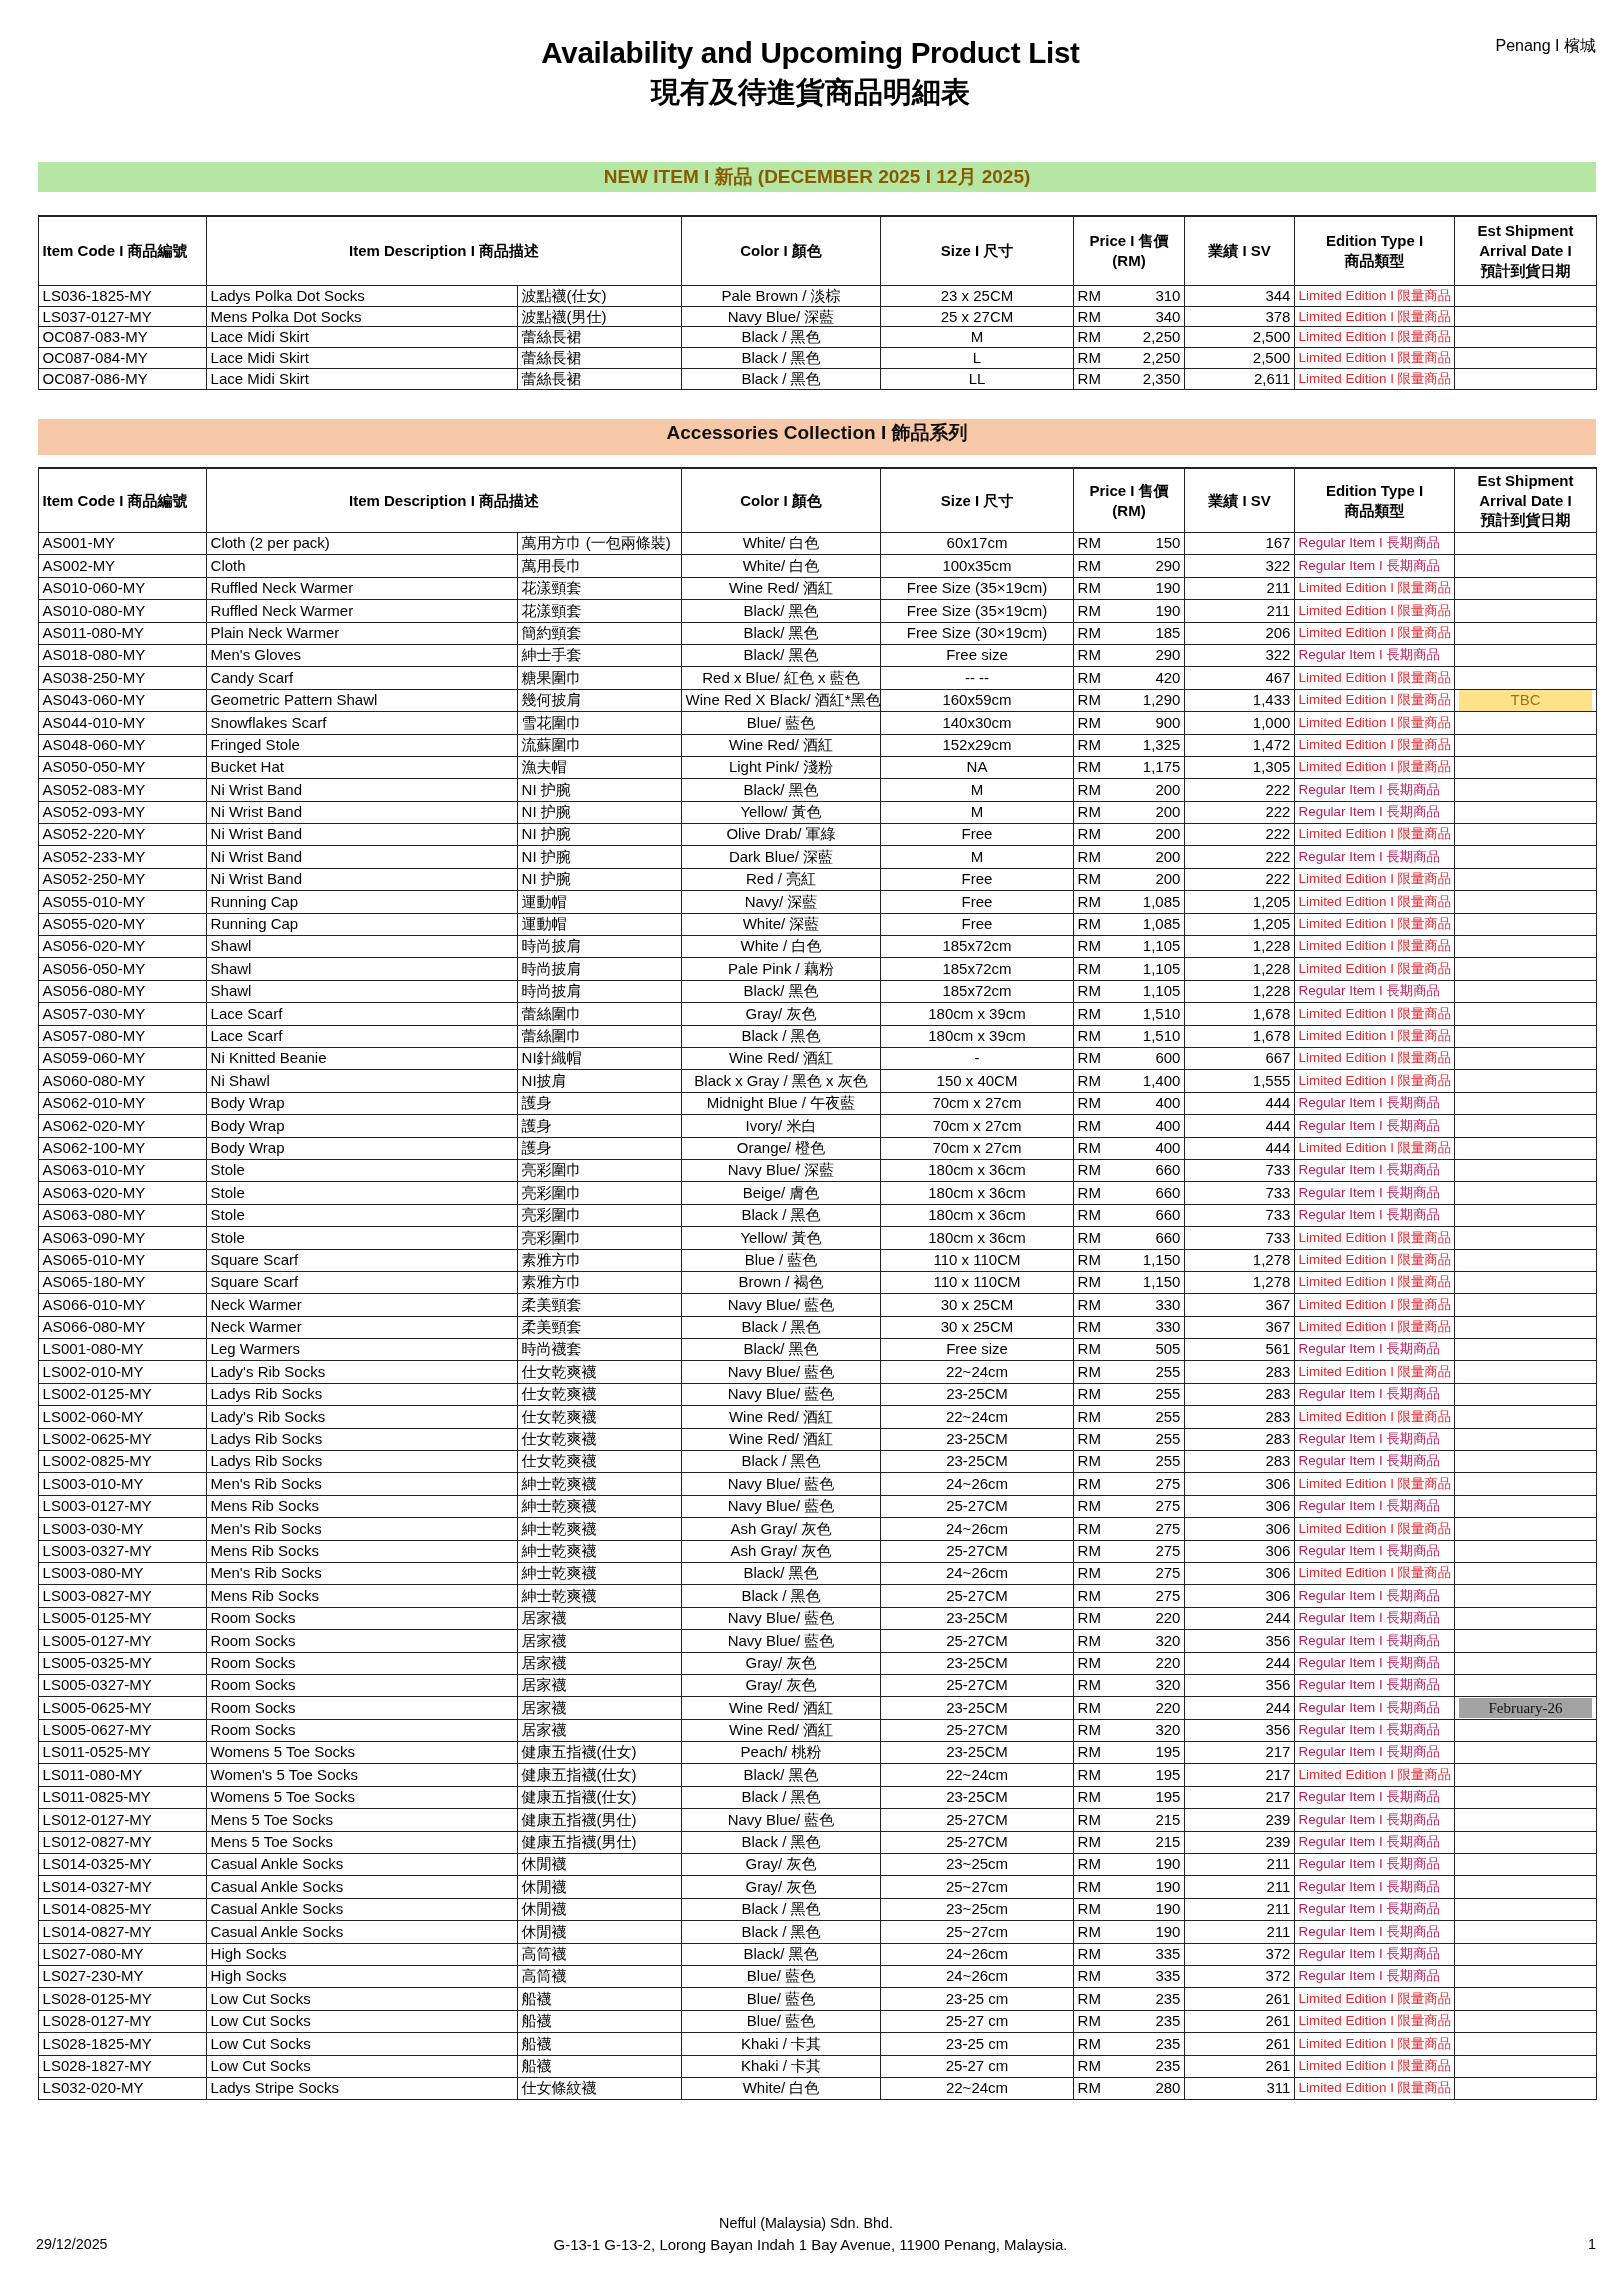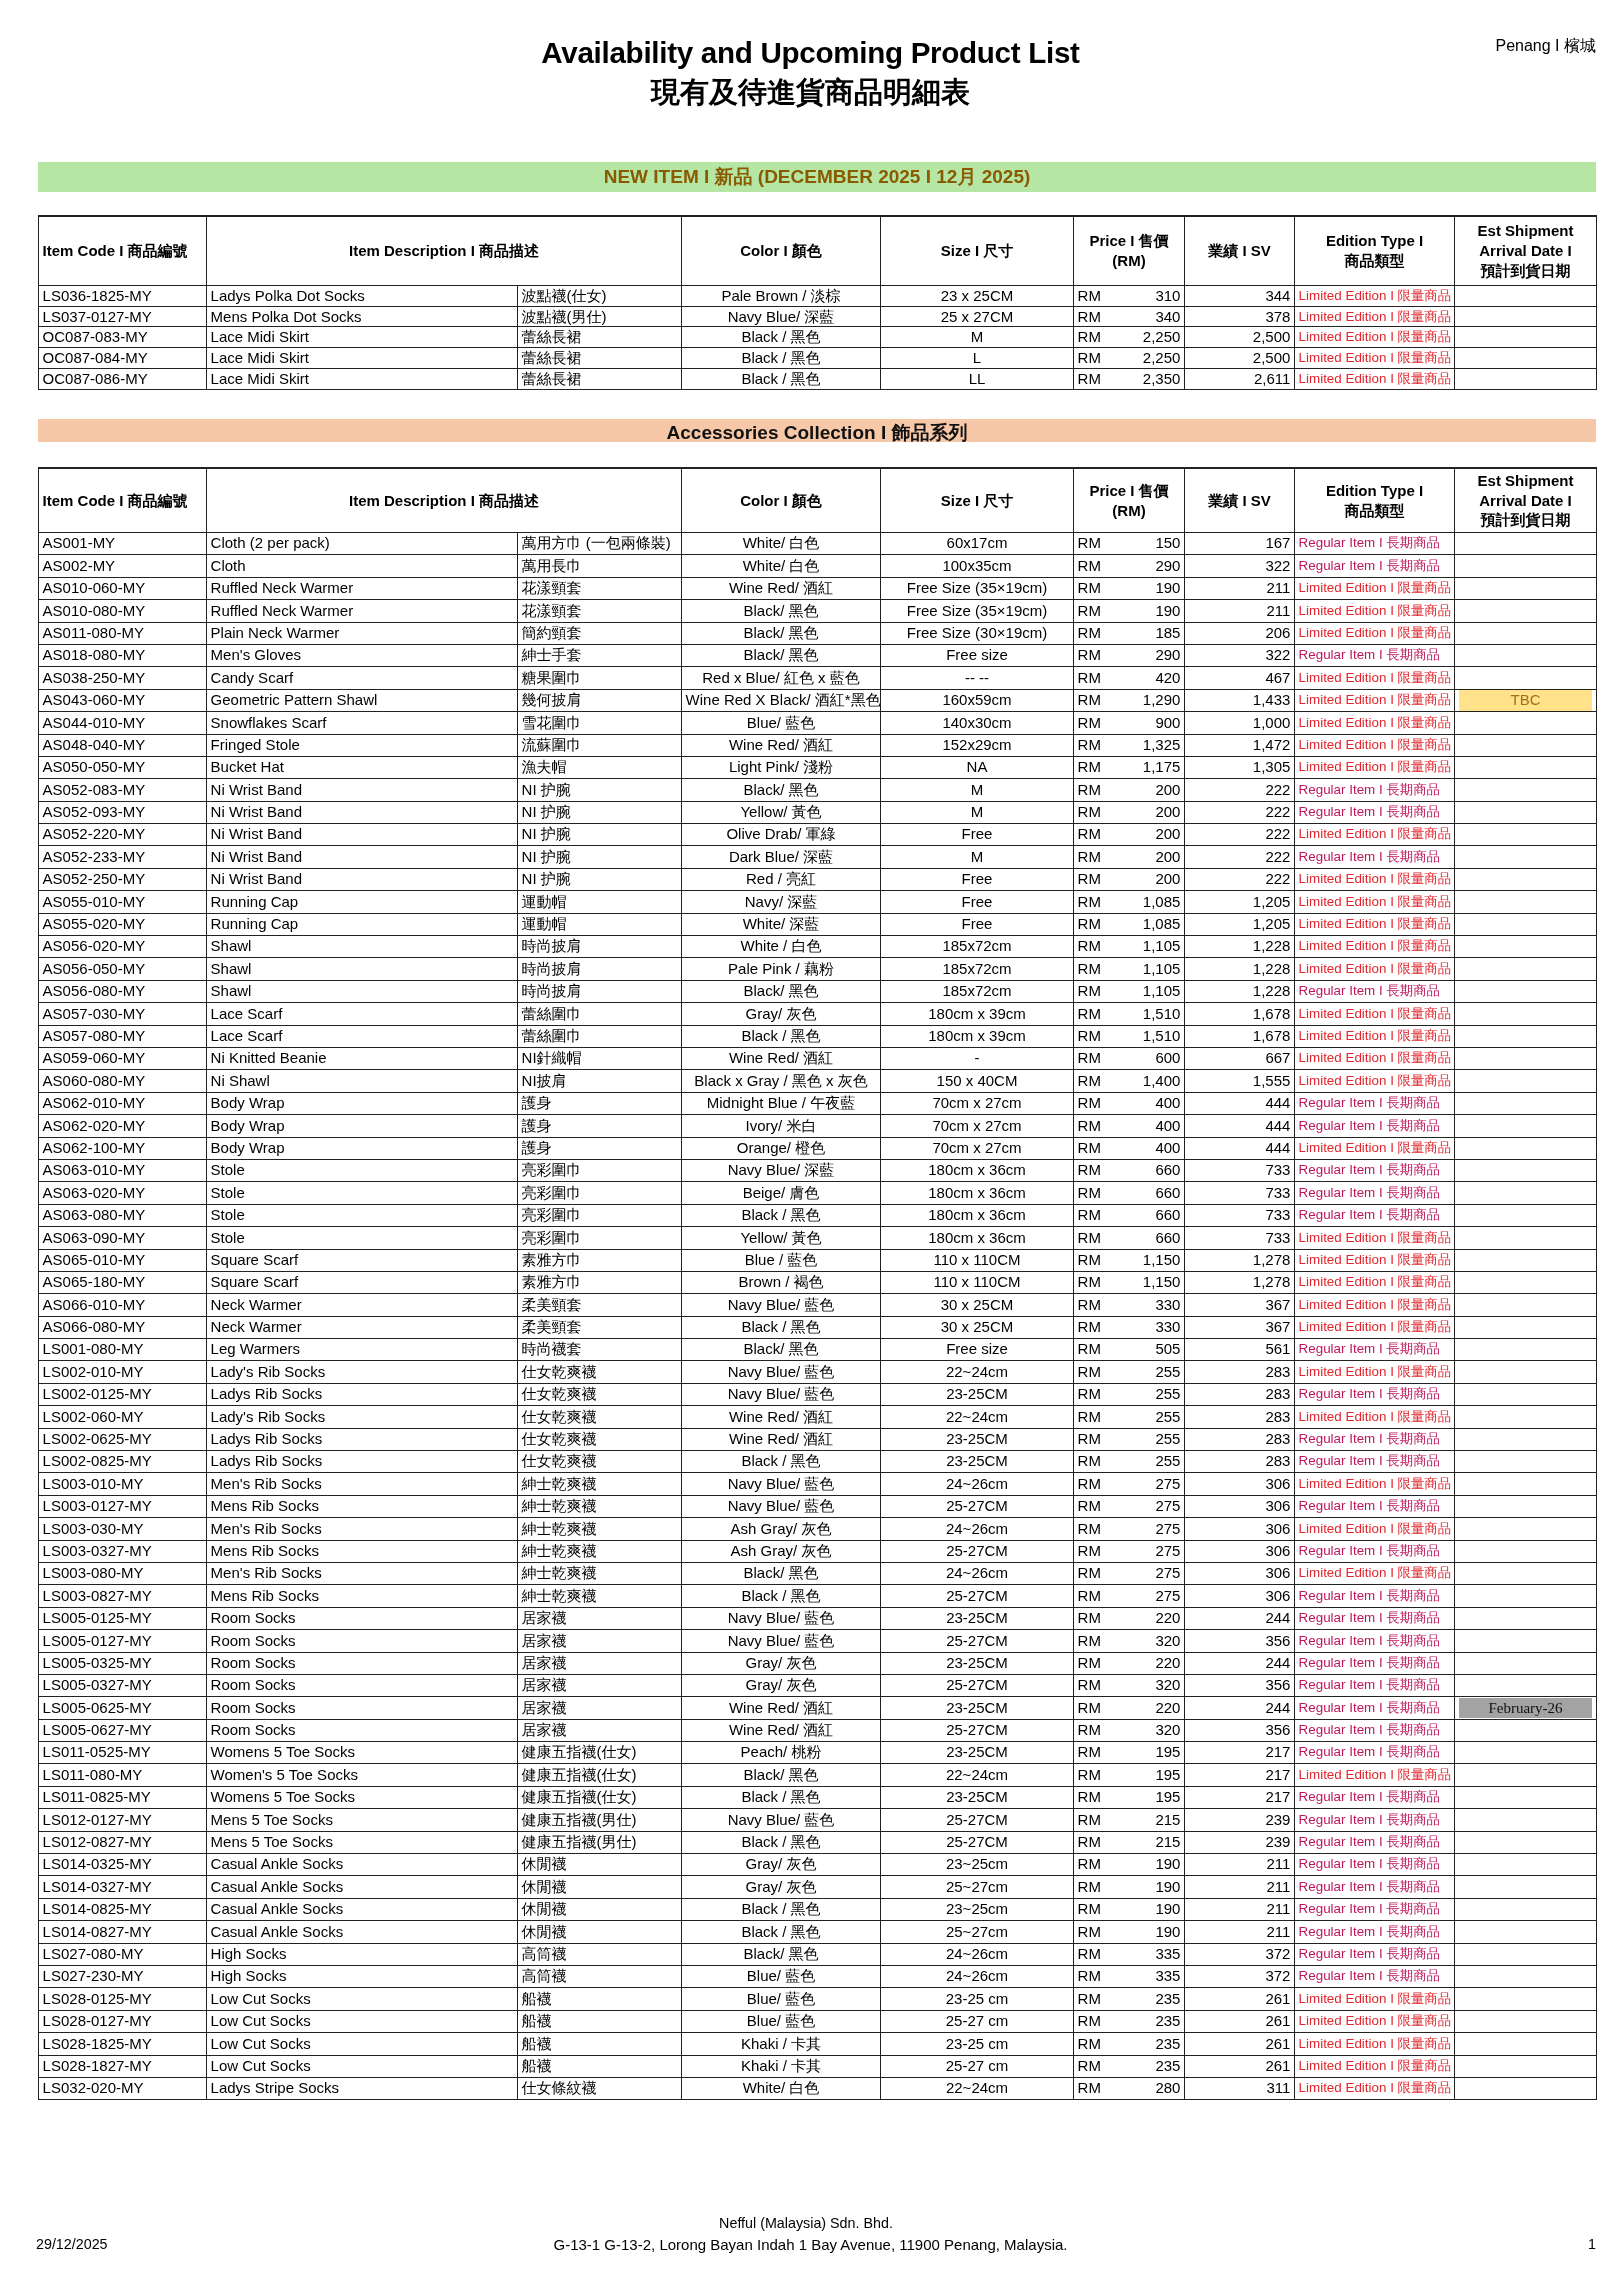--- a/index.html
+++ b/index.html
@@ -11,21 +11,21 @@
     position: absolute; left: 0; width: 1621px; text-align: center; font-weight: bold;
   }
   .title1 { top: 36px; font-size: 29.6px; letter-spacing: -0.3px; }
   .title2 { top: 73px; font-size: 29px; }
   .location { position: absolute; top: 36px; right: 25px; font-size: 16px; }
   .band {
     position: absolute; left: 38px; width: 1558px; text-align: center;
     font-weight: bold; font-size: 19px;
   }
   .band.new { top: 162px; height: 30px; line-height: 30px; background: #b5e6a4; color: #8a5a00; }
-  .band.acc { top: 419px; height: 23px; line-height: 27px; background: #f7c8a8; color: #111; }
+  .band.acc { top: 419px; height: 36px; line-height: 27px; background: #f7c8a8; color: #111; }
 
   table.list {
     position: absolute; left: 38px; width: 1558px; border-collapse: collapse;
     table-layout: fixed; font-size: 15px;
   }
   table.list th, table.list td {
     border: 1.3px solid #222; padding: 0 3.6px; overflow: hidden; white-space: nowrap;
   }
   table.list thead tr { border-top: 2.7px solid #222; }
   table.list th { font-weight: bold; font-size: 15px; text-align: center; line-height: 19.7px; }
@@ -310,21 +310,21 @@
         <td class="c">140x30cm</td>
         <td class="price">
           <span class="cur">RM</span>
           <span class="amt">900</span>
         </td>
         <td class="r">1,000</td>
         <td class="ed limited">Limited Edition I 限量商品</td>
         <td class="ship"></td>
       </tr>
       <tr>
-        <td>AS048-040-MY</td>
+        <td>AS048-060-MY</td>
         <td>Fringed Stole</td>
         <td>流蘇圍巾</td>
         <td class="c">Wine Red/ 酒紅</td>
         <td class="c">152x29cm</td>
         <td class="price">
           <span class="cur">RM</span>
           <span class="amt">1,325</span>
         </td>
         <td class="r">1,472</td>
         <td class="ed limited">Limited Edition I 限量商品</td>

